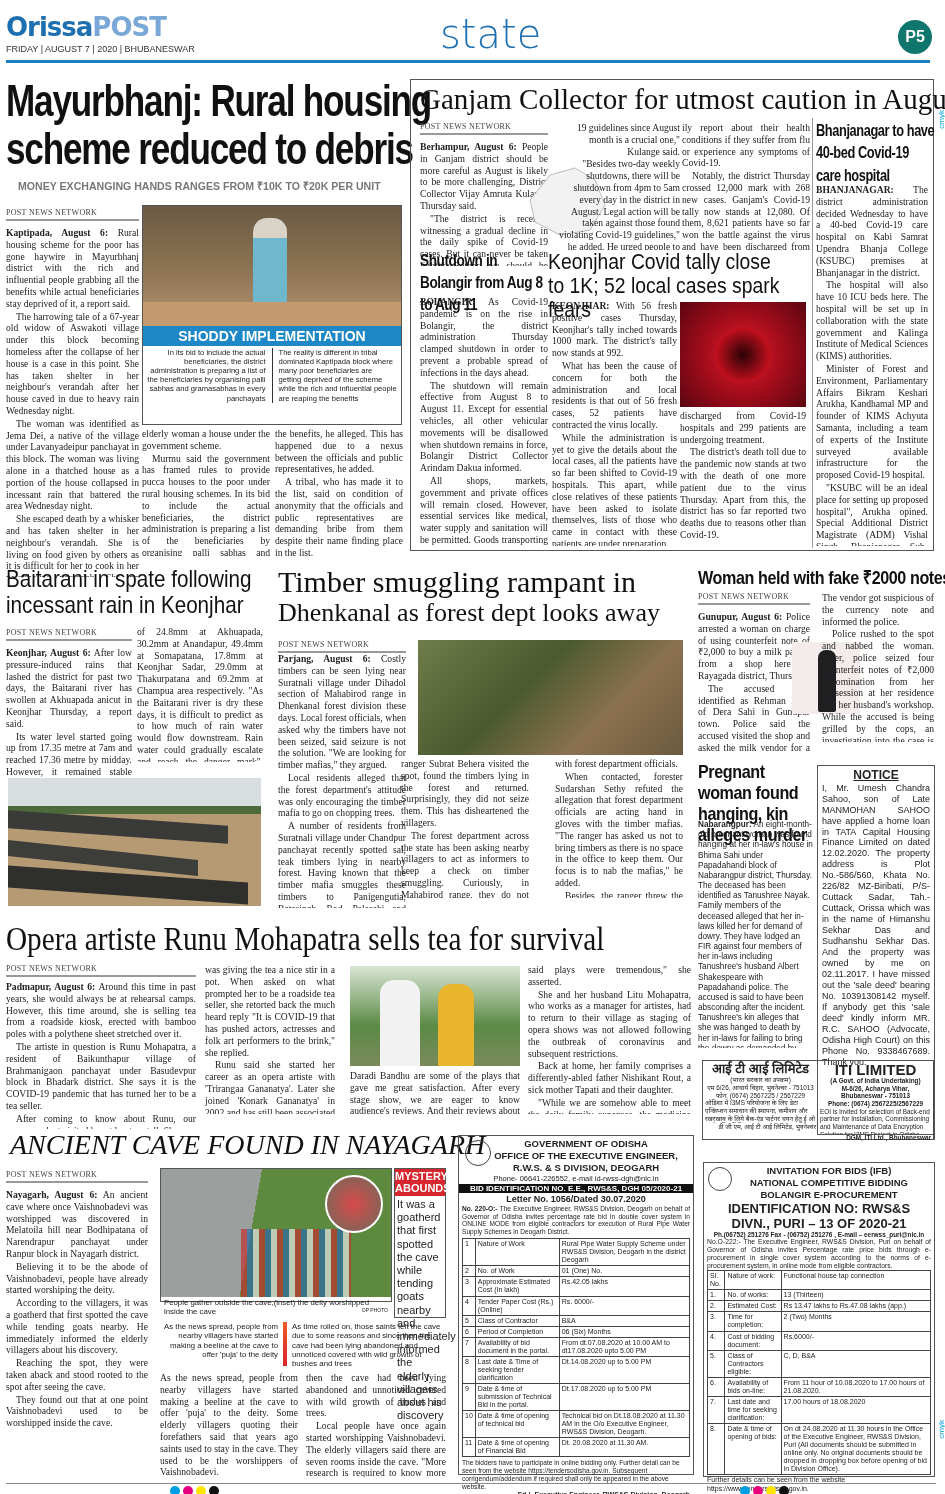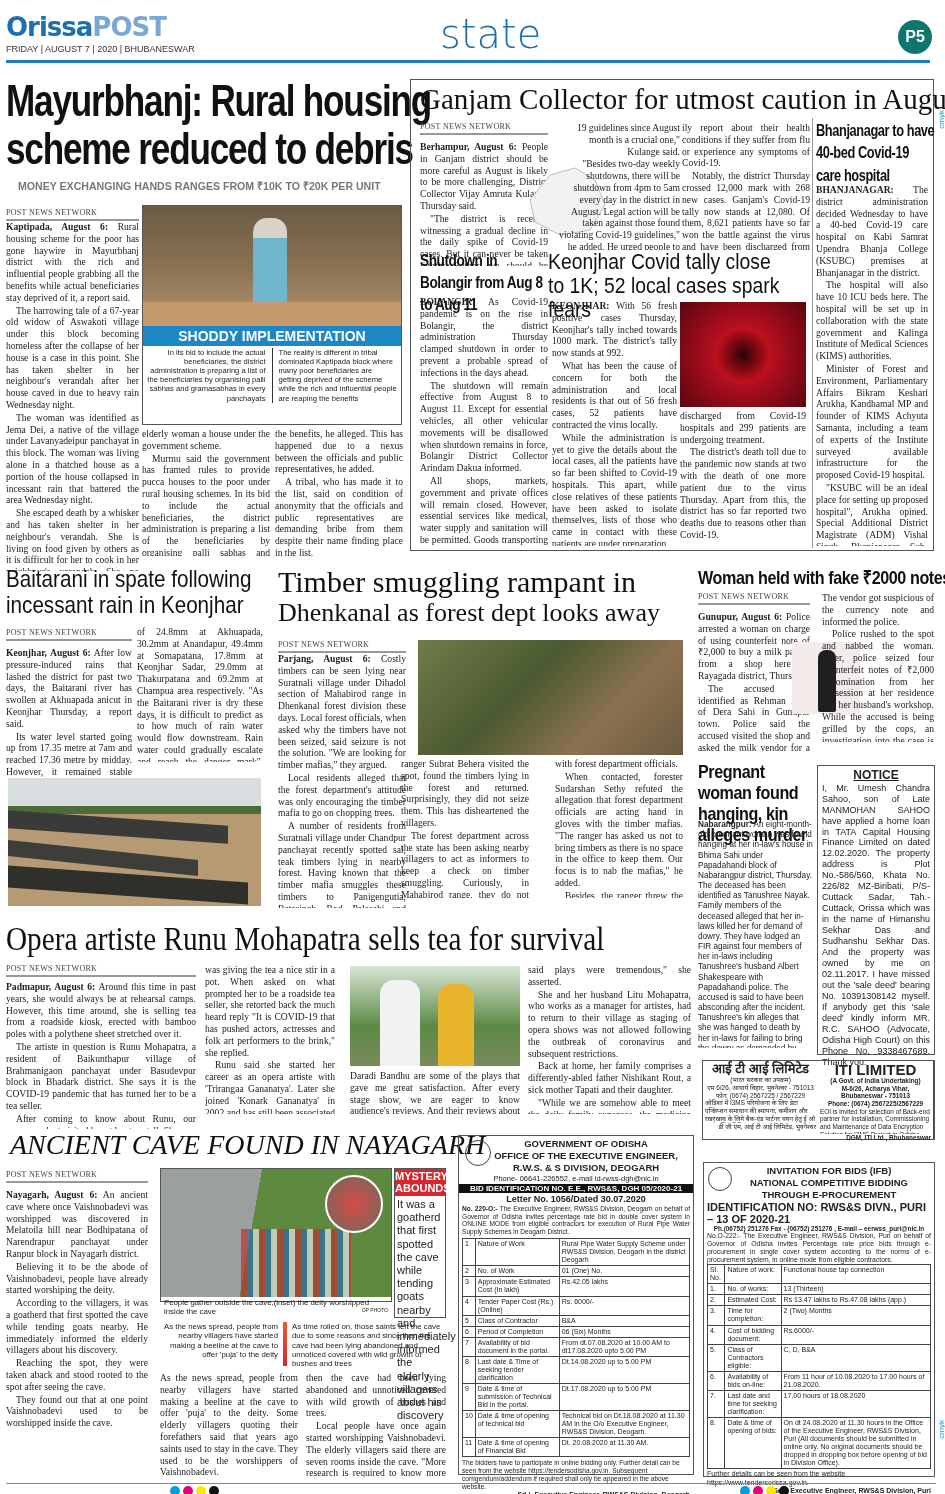--- a/index.html
+++ b/index.html
@@ -34,21 +34,21 @@
 <div class="abs section">state</div>
 <div class="abs pbadge">P5</div>
 <div class="abs rule"></div>
 
 <div class="abs hl-cond" style="left:6px;top:78px;font-size:45px;transform:scaleX(.78);white-space:nowrap">Mayurbhanj: Rural housing</div>
 <div class="abs hl-cond" style="left:6px;top:126px;font-size:45px;transform:scaleX(.78);white-space:nowrap">scheme reduced to debris</div>
 <div class="abs sans" style="left:18px;top:178px;font-size:11.5px;font-weight:bold;color:#777;white-space:nowrap;transform:scaleX(.92);transform-origin:left">MONEY EXCHANGING HANDS RANGES FROM ₹10K TO ₹20K PER UNIT</div>
 
 <div class="abs" style="left:6px;top:208px;width:133px">
   <div class="byline">POST NEWS NETWORK</div>
-  <div class="col" style="height:350px;">
+  <div class="col" style="height:350px;margin-top:6px">
     <p class="lead"><b>Kaptipada, August 6:</b> <span>Rural housing scheme for the poor has gone haywire in Mayurbhanj district with the rich and influential people grabbing all the benefits while actual beneficiaries stay deprived of it, a report said.</span></p>
     <p>The harrowing tale of a 67-year old widow of Aswakoti village under this block becoming homeless after the collapse of her house is a case in this point. She has taken shelter in her neighbour's verandah after her house caved in due to heavy rain Wednesday night.</p>
     <p>The woman was identified as Jema Dei, a native of the village under Lavanyadeipur panchayat in this block. The woman was living alone in a thatched house as a portion of the house collapsed in incessant rain that battered the area Wednesday night.</p>
     <p>She escaped death by a whisker and has taken shelter in her neighbour's verandah. She is living on food given by others as it is difficult for her to cook in her neighbour's verandah. She no longer feels safe to live in the damaged house as it might fully collapse anytime soon.</p>
 
   </div>
 </div>
 
 <div class="abs box" style="left:142px;top:205px;width:260px;height:220px">
   <div class="photo" style="height:120px;background:linear-gradient(180deg,#6b5a44 0%,#8b7252 50%,#b49370 100%);position:relative">
@@ -182,21 +182,21 @@
 <div class="abs col" style="left:822px;top:592px;width:112px;height:150px">
   <p class="lead">The vendor got suspicious of the currency note and informed the police.</p>
   <p>Police rushed to the spot and nabbed the woman. Later, police seized four counterfeit notes of ₹2,000 denomination from her possession at her residence and her husband's workshop. While the accused is being grilled by the cops, an investigation into the case is underway.</p>
 </div>
 
 <div class="abs hl-cond" style="left:698px;top:762px;width:140px;font-size:19px;line-height:1.1;letter-spacing:-.5px;transform:scaleX(.85)">Pregnant woman found hanging, kin alleges murder</div>
 <div class="abs sans" style="left:698px;top:820px;width:115px;height:228px;font-size:8.2px;line-height:1.24;overflow:hidden">
   <b>Nabarangpur:</b> <span>An eight-month-old pregnant woman was found hanging at her in-law's house in Bhima Sahi under Papadahandi block of Nabarangpur district, Thursday. The deceased has been identified as Tanushree Nayak. Family members of the deceased alleged that her in-laws killed her for demand of dowry. They have lodged an FIR against four members of her in-laws including Tanushree's husband Albert Shakespeare with Papadahandi police. The accused is said to have been absconding after the incident. Tanushree's kin alleges that she was hanged to death by her in-laws for failing to bring the dowry as demanded by them. They added that her in-laws have been harassing her over the issue over last five months.</span>
 </div>
 
-<div class="abs box sans" style="left:817px;top:765px;width:118px;height:290px;padding:2px 4px;font-size:9px;line-height:1.22;text-align:justify">
+<div class="abs box sans" style="left:817px;top:765px;width:118px;height:370px;padding:2px 4px;font-size:9px;line-height:1.22;text-align:justify">
   <div style="text-align:center;font-weight:bold;font-size:12px;text-decoration:underline">NOTICE</div>
   <div>I, Mr. Umesh Chandra Sahoo, son of Late MANMOHAN SAHOO have applied a home loan in TATA Capital Housing Finance Limited on dated 12.02.2020. The property address is Plot No.-586/560, Khata No. 226/82 MZ-Biribati, P/S- Cuttack Sadar, Tah.- Cuttack, Orissa which was in the name of Himanshu Sekhar Das and Sudhanshu Sekhar Das. And the property was owned by me on 02.11.2017. I have missed out the 'sale deed' bearing No. 10391308142 myself. If anybody get this 'sale deed' kindly inform MR. R.C. SAHOO (Advocate, Odisha High Court) on this Phone No. 9338467689. Thank you.</div>
 </div>
 
 <div class="abs hl-serif" style="left:6px;top:921px;font-size:34px;white-space:nowrap;transform:scaleX(.86);transform-origin:left top">Opera artiste Runu Mohapatra sells tea for survival</div>
 <div class="abs" style="left:6px;top:964px;width:190px">
   <div class="byline">POST NEWS NETWORK</div>
   <div class="col" style="margin-top:4px;height:148px">
     <p class="lead"><b>Padmapur, August 6:</b> <span>Around this time in past years, she would always be at rehearsal camps. However, this time around, she is selling tea from a roadside kiosk, erected with bamboo poles with a polythene sheet stretched over it.</span></p>
     <p>The artiste in question is Runu Mohapatra, a resident of Baikunthapur village of Brahmanigaon panchayat under Basudevpur block in Bhadark district. She says it is the COVID-19 pandemic that has turned her to be a tea seller.</p>
@@ -349,23 +349,23 @@
   <div style="font-size:6.6px;line-height:1.2;margin-top:2px">The bidders have to participate in online bidding only. Further detail can be seen from the website https://tendersodisha.gov.in. Subsequent corrigendum/addendum if required shall only be appeared in the above website.</div>
   <div style="text-align:right;font-weight:bold;font-size:7px">Sd./- Executive Engineer, RWS&amp;S Division, Deogarh</div>
 
 </div>
 
 <div class="abs box sans" style="left:703px;top:1162px;width:232px;height:315px;padding:2px 3px">
   <div style="position:absolute;left:4px;top:4px;width:24px;height:24px;border:1px solid #444;border-radius:50%"></div>
   <div style="text-align:center;font-weight:bold;font-size:9.5px;line-height:1.25;padding-left:20px">
     <div>INVITATION FOR BIDS (IFB)</div>
     <div>NATIONAL COMPETITIVE BIDDING</div>
-    <div>THROUGH E-PROCUREMENT</div>
-  </div>
-  <div style="text-align:left;font-weight:bold;font-size:11px">IDENTIFICATION NO: RWS&amp;S DIVN., PURI – 13 OF 2020-21</div>
+    <div>BOLANGIR E-PROCUREMENT</div>
+  </div>
+  <div style="text-align:center;font-weight:bold;font-size:13px">IDENTIFICATION NO: RWS&amp;S DIVN., PURI – 13 OF 2020-21</div>
   <div style="text-align:center;font-weight:bold;font-size:6.4px">Ph.(06752) 251276 Fax - (06752) 251276 , E-mail – eerwss_puri@nic.in</div>
   <div style="font-size:6.8px;line-height:1.2;text-align:justify">No.O-222:- The Executive Engineer, RWS&amp;S Division, Puri on behalf of Governor of Odisha invites Percentage rate price bids through e-procurement in single cover system according to the norms of e-procurement system, in online mode from eligible contractors.</div>
   <table class="ad">
       <tbody id="puri-rows">
         <tr>
           <td>Sl. No.</td>
           <td>Nature of work:</td>
           <td>Functional house tap connection</td>
         </tr>
         <tr>

